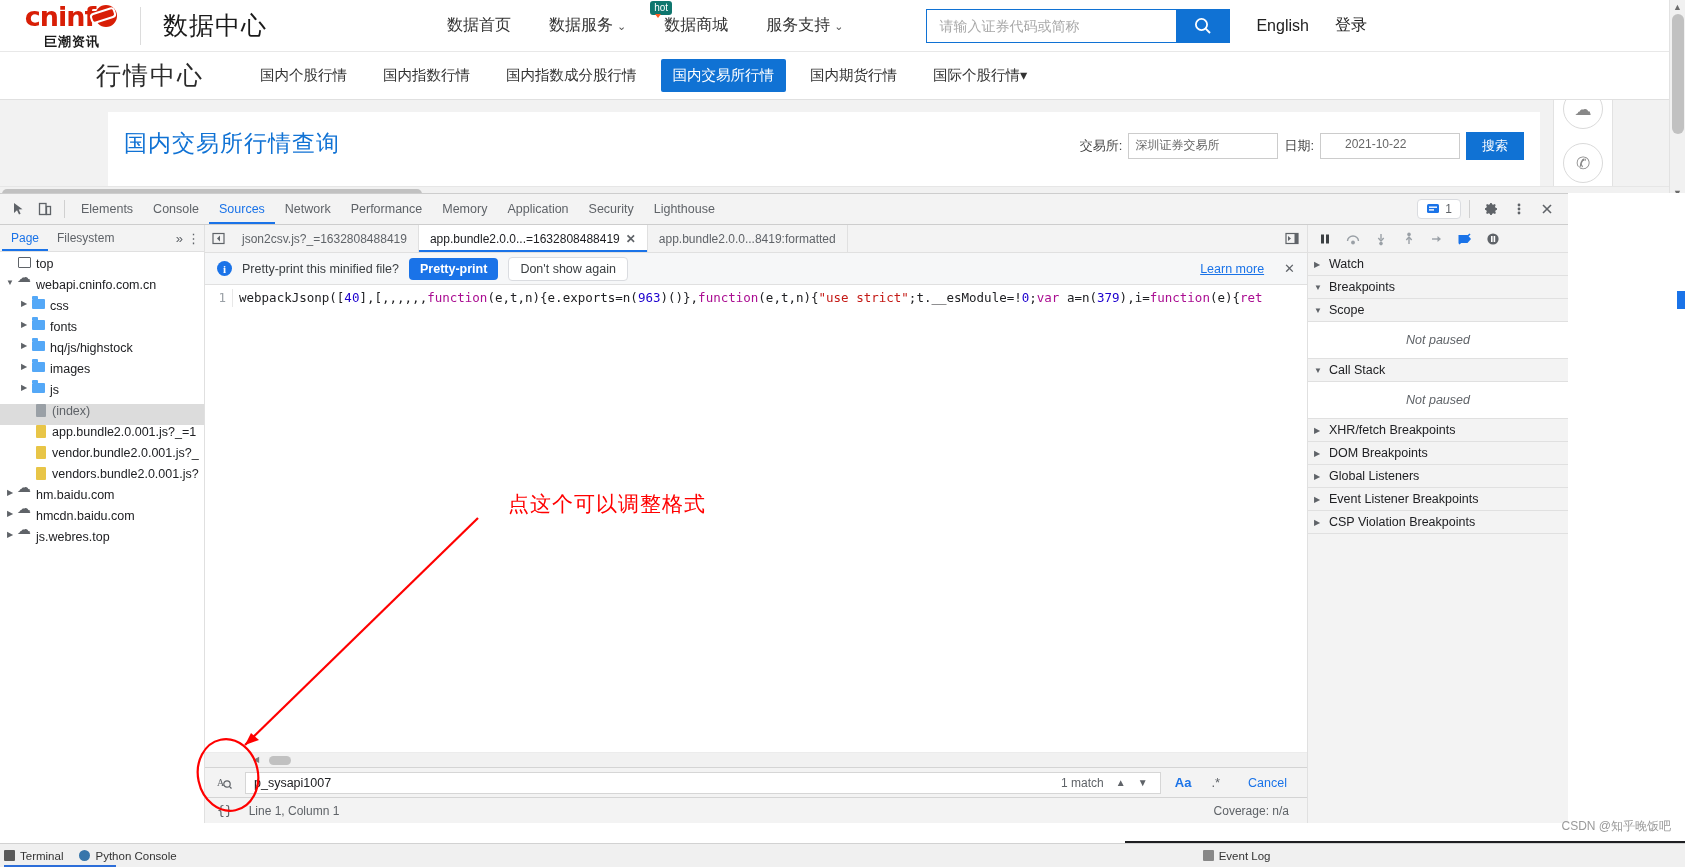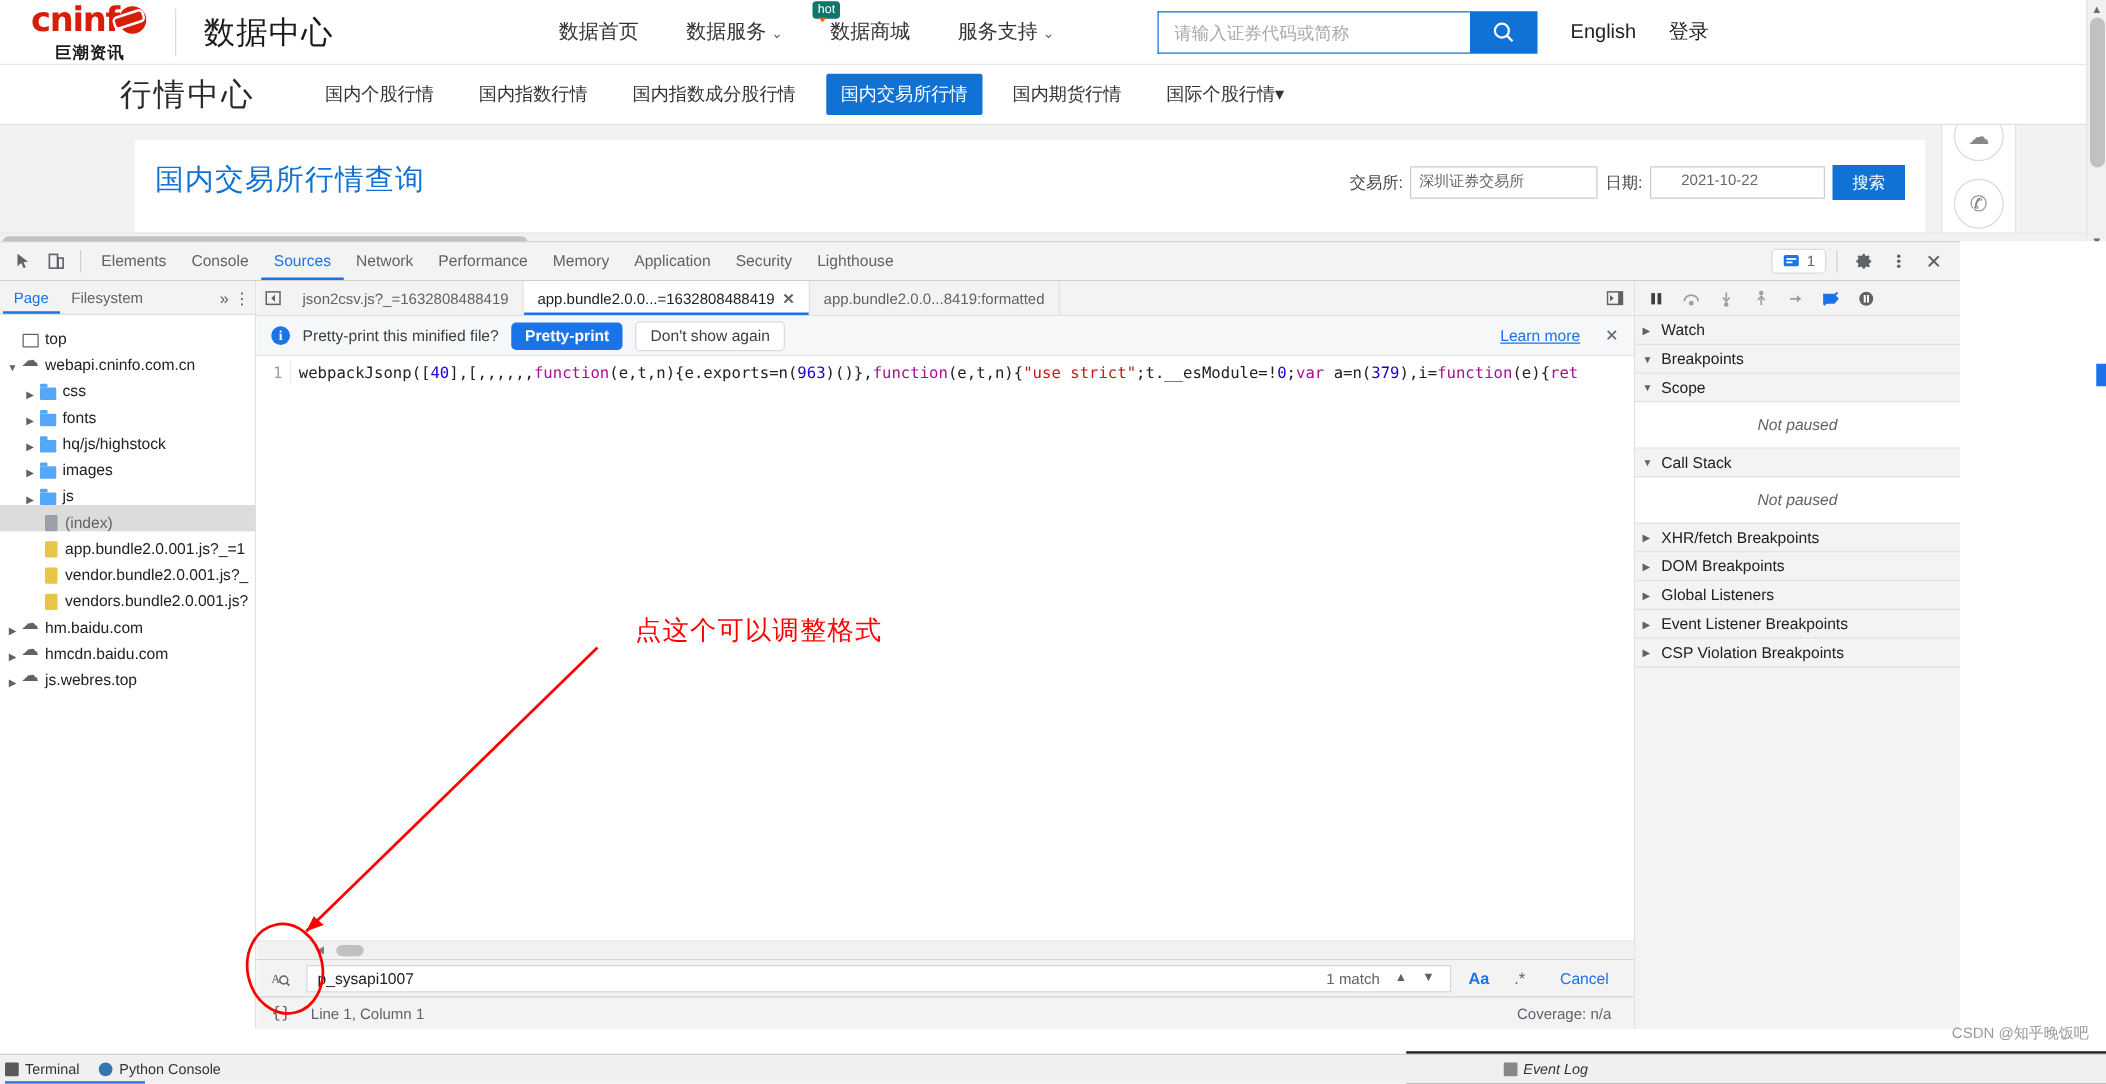--- a/index.html
+++ b/index.html
@@ -124,21 +124,21 @@
   .dt-body { flex:1; display:flex; min-height:0; }
 
   
   .nav-pane { width:205px; background:#fff; border-right:1px solid #e0e0e0; display:flex; flex-direction:column; }
   .nav-tabs { height:27px; display:flex; align-items:center; background:#f3f3f3;
      border-bottom:1px solid #e0e0e0; padding-left:2px; flex:none;}
   .nav-tab { padding:0 9px; height:26px; line-height:26px; font-size:12px; color:#5f6368; cursor:pointer;}
   .nav-tab.active { color:#1a73e8; box-shadow: inset 0 -2px 0 #1a73e8; }
   .nav-more { margin-left:auto; display:flex; align-items:center; gap:4px; padding-right:4px; color:#5f6368;}
   .tree { padding:5px 0 0 0; overflow:hidden; font-size:12.5px; color:#202124; }
-  .tree-row { display:flex; align-items:flex-end; height:21px; padding-left:4px; cursor:pointer; white-space:nowrap;}
+  .tree-row { display:flex; align-items:flex-start; height:21px; padding-left:4px; cursor:pointer; white-space:nowrap;}
   .tree-row.selected { background:#dcdcdc; }
   .tri { width:12px; text-align:center; font-size:8px; color:#5f6368; flex:none;}
   .tri.empty { visibility:hidden; }
   .ico { width:17px; display:flex; align-items:center; justify-content:center; flex:none; margin-right:3px;}
   .folder-ico { width:13px; height:10px; background:#54a8f7; border-radius:1px; position:relative;}
   .folder-ico:before { content:""; position:absolute; top:-3px; left:0; width:6px; height:3px;
      background:#54a8f7; border-radius:1px 1px 0 0;}
   .file-ico { width:10px; height:13px; background:#9aa0a6; border-radius:1px; }
   .file-ico.js { background:#e8c547; }
   .cloud-ico { width:15px; height:10px; position:relative; }
@@ -700,18 +700,18 @@
 
 <div id="bottombar">
   <div class="tb-item">
     <span class="tb-ico"></span>
     <span>Terminal</span>
   </div>
   <div class="tb-item">
     <span class="tb-ico py"></span>
     <span>Python Console</span>
   </div>
-  <div class="tb-item" style="margin-left:1010px;font-style:italic;">
+  <div class="tb-item" style="margin-left:1010px;">
     <span class="tb-ico ev"></span>
     <span>Event Log</span>
   </div>
   <div class="tb-underline"></div>
 </div>
 
 </body></html>

